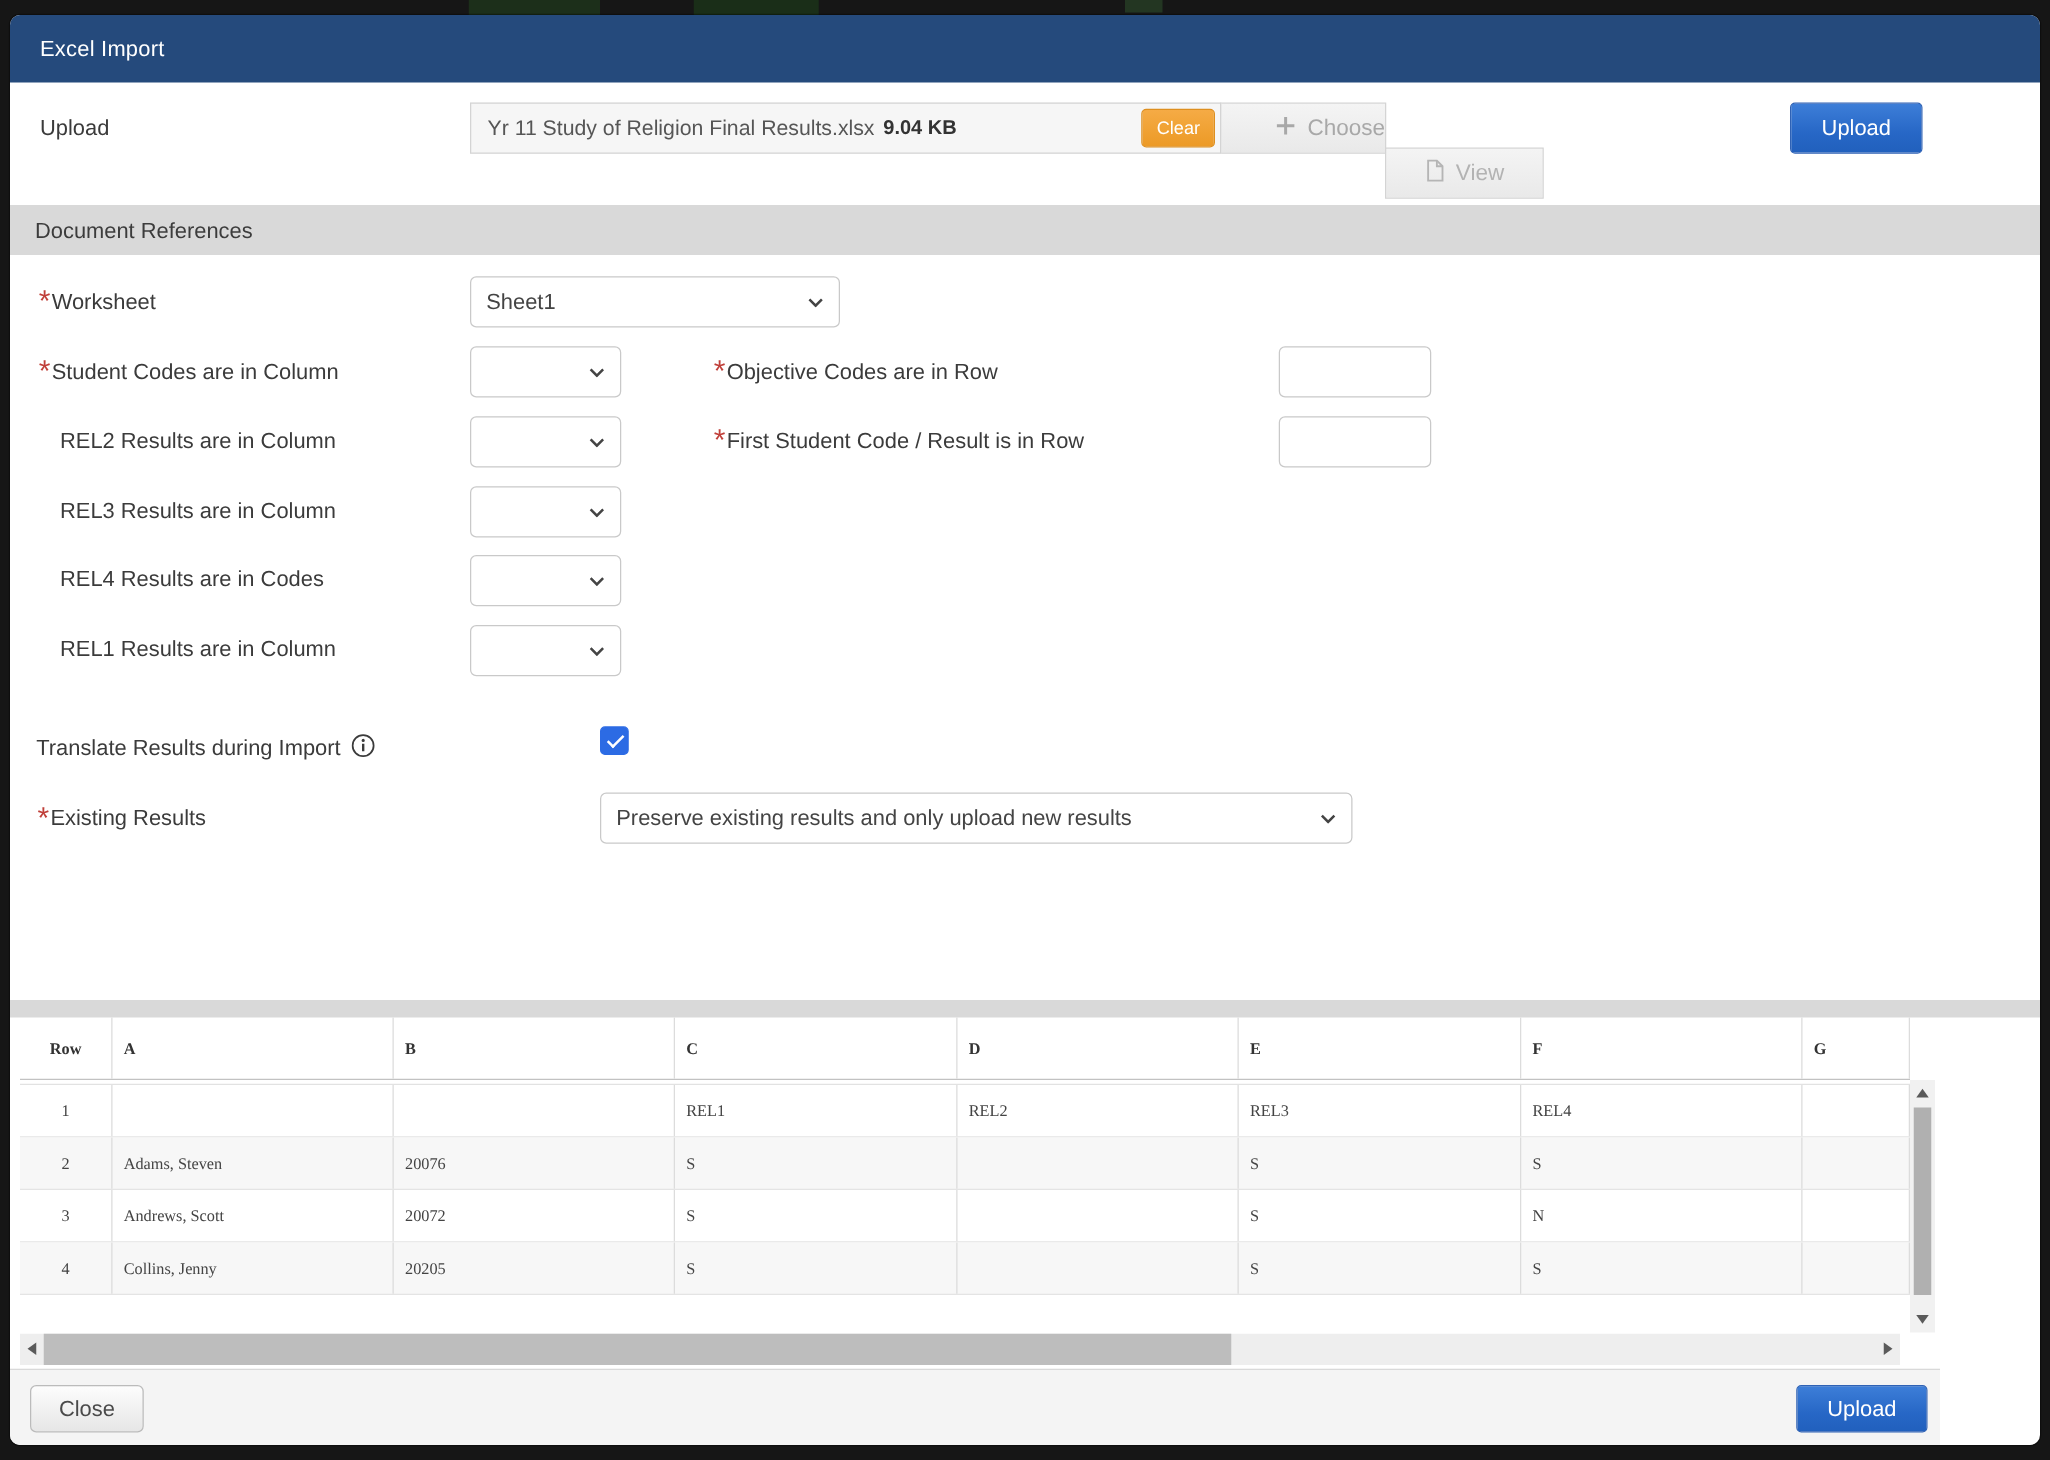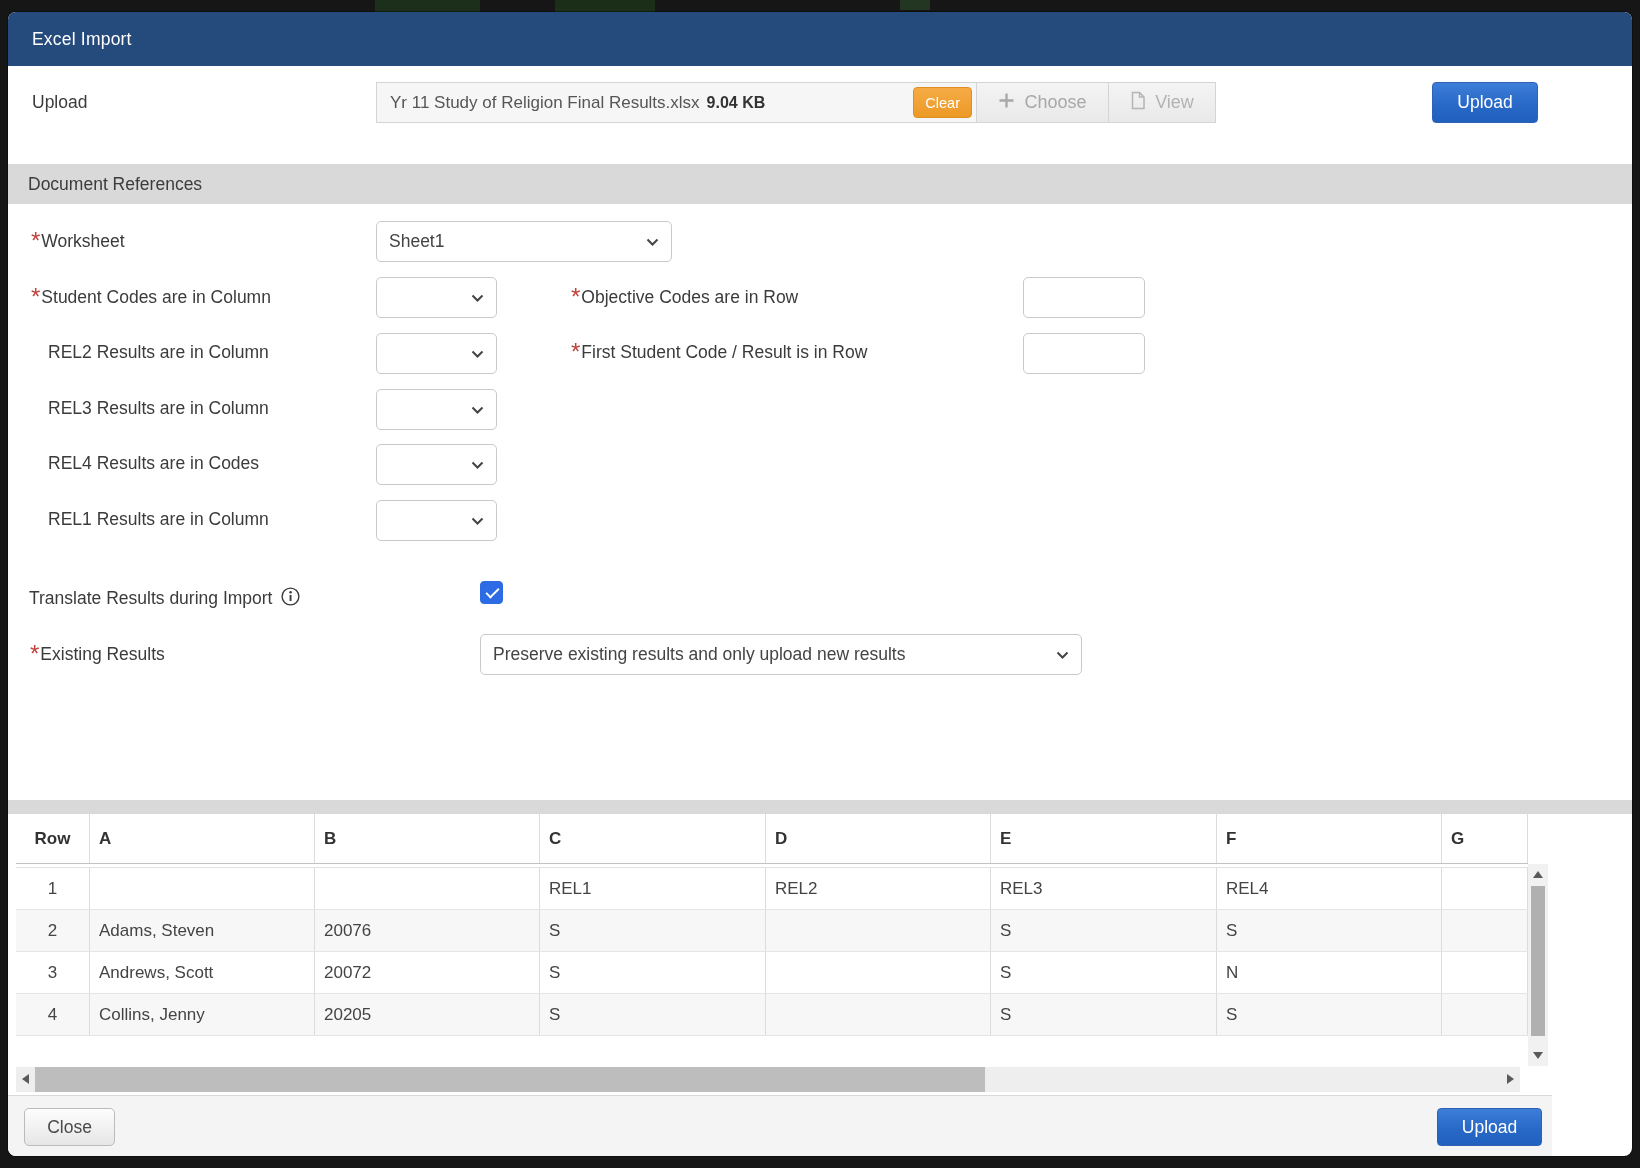--- a/index.html
+++ b/index.html
@@ -27,22 +27,22 @@
   .seg { height:41px; border:1px solid #d4d4d4; }
   .seg + .seg { margin-left:-1px; }
   .file-bar { width:601px; background:#f6f6f6; position:relative; display:flex; align-items:center; padding-left:13px; }
   .file-name { font-size:17px; color:#565656; white-space:nowrap; }
   .file-size { font-size:16px; font-weight:bold; color:#333; margin-left:7px; }
   .clear-btn { position:absolute; right:4px; top:4px; height:31px; padding:0 11px;
                background:linear-gradient(180deg,#f5ab45,#ec9a26); border:1px solid #de8f1f;
                border-radius:4px; color:#fff; font-size:14.5px; display:flex; align-items:center; cursor:pointer; }
   .ghost-seg { background:linear-gradient(180deg,#f4f4f4,#e9e9e9); display:flex; align-items:center; justify-content:center;
                color:#a8a8a8; font-size:18px; gap:9px; cursor:default; }
-  .choose-seg { width:133px; }
-  .view-seg { width:108px; color:#b3b3b3; }
+  .choose-seg { width:133px;justify-content:flex-end; }
+  .view-seg { width:127px; color:#b3b3b3;margin-top:36px; }
 
   .btn-blue { background:linear-gradient(180deg,#3d7ed8 0%,#2767c6 60%,#2160bd 100%);
               border:1px solid #2f62b5; border-radius:4px; color:#fff; font-size:17.5px;
               display:flex; align-items:center; justify-content:center; cursor:pointer; }
 
   .section-bar { left:0; top:152px; width:1624px; height:40px; background:#d9d9d9;
                  display:flex; align-items:center; padding-left:20px; font-size:17.5px; color:#3c3c3c; }
 
   
   .sel { background:#fff; border:1px solid #c9c9c9; border-radius:5px; height:41px;
@@ -54,21 +54,21 @@
   
   .checkbox { width:23px; height:23px; border:1px solid #c9c9c9; border-radius:4px; background:#fff; position:relative; cursor:pointer; }
   .checkbox.checked { background:#2c6be4; border-color:#2c6be4; }
   .checkbox.checked::after { content:""; position:absolute; left:5px; top:6px; width:11px; height:5px;
                              border-left:2.6px solid #fff; border-bottom:2.6px solid #fff; transform:rotate(-45deg); }
 
   .info-icon { display:inline-flex; margin-left:9px; position:relative; top:2px; cursor:pointer; }
 
   
   .gray-strip { left:0; top:788px; width:1624px; height:14px; background:#d9d9d9; }
-  .tbl { left:8px; top:802px; width:1512px; font-size:17px; color:#444; }
+  .tbl { left:8px; top:802px; width:1512px; font-size:13px; color:#444;font-family:Liberation Serif, serif; }
   .trow { display:grid; grid-template-columns:74px 225px 225px 226px 225px 226px 225px 86px; }
   .thead { height:50px; border-bottom:1px solid #c2c2c2; }
   .tbody { margin-top:3px; border-top:1px solid #e2e2e2; }
   .tbody .trow { height:42px; border-bottom:1px solid #e4e4e4; background:#fff; }
   .tbody .trow.alt { background:#f7f7f7; }
   .c { display:flex; align-items:center; border-right:1px solid #dcdcdc; padding-left:9px; overflow:hidden; white-space:nowrap; }
   .c.h { font-weight:bold; color:#333; }
   .c.rn { justify-content:center; padding-left:0; }
 
   

